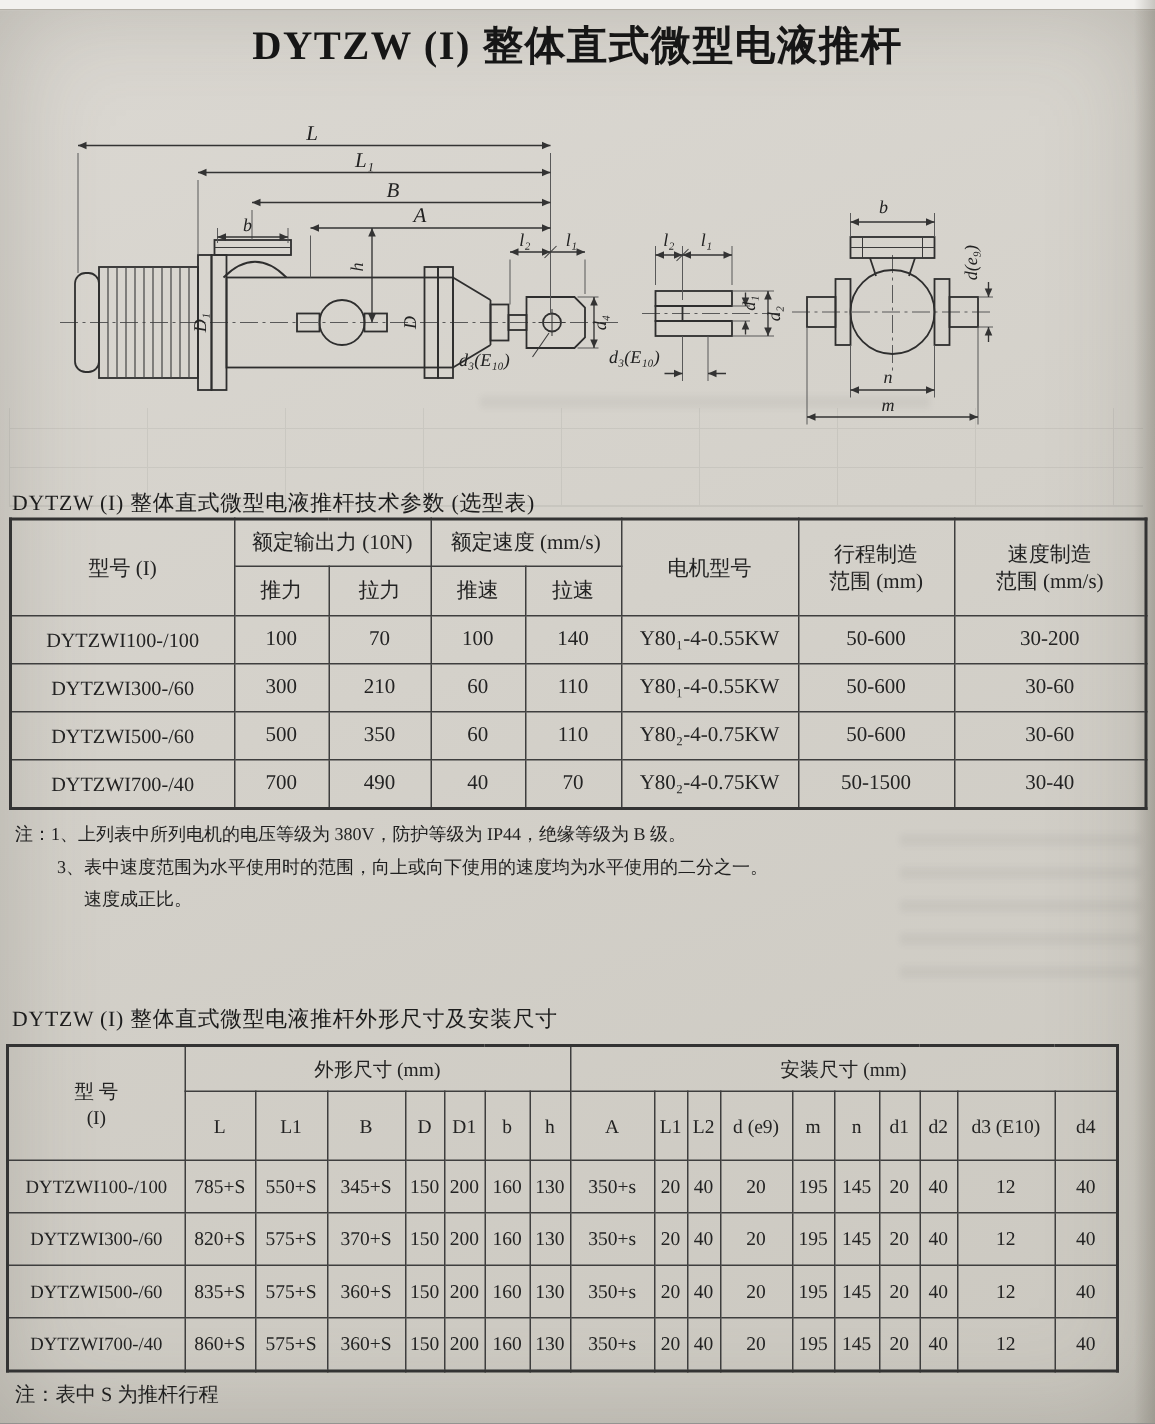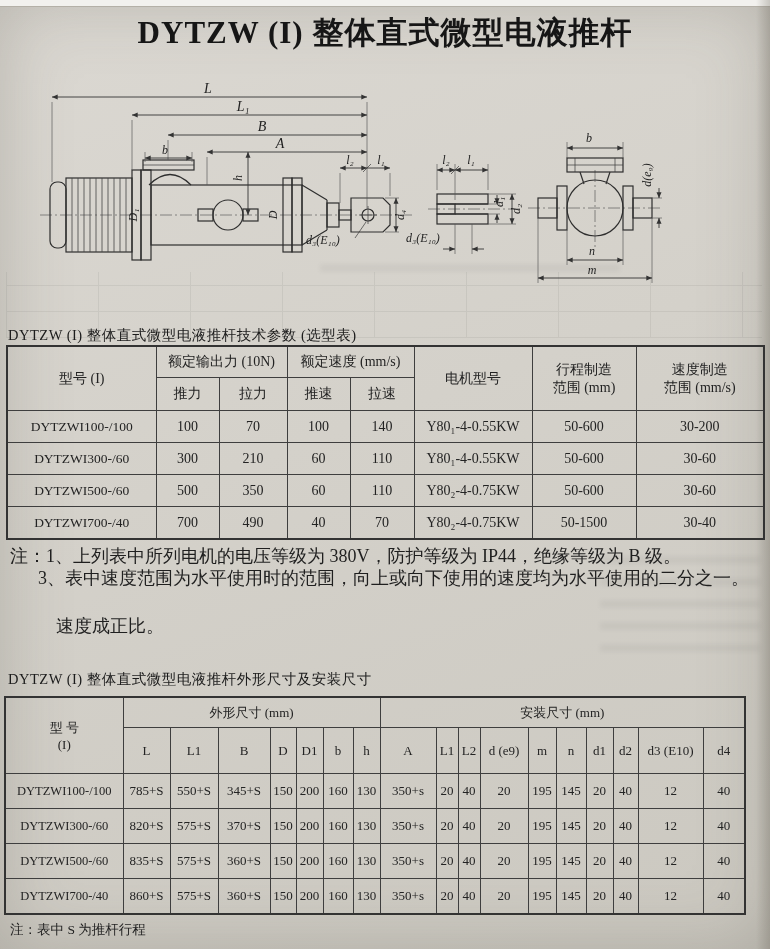--- a/index.html
+++ b/index.html
@@ -10,42 +10,42 @@
   .scan-top{position:absolute;top:0;left:0;right:0;height:6px;background:#f2f1ee;border-bottom:1px solid #b4b0a7;}
   .scan-right{position:absolute;top:0;right:0;width:14px;height:100%;
     background:linear-gradient(90deg,rgba(110,105,94,0),rgba(110,105,94,.32));}
   .ghost{position:absolute;opacity:.07;pointer-events:none;}
   .ghost.grid{background:
     repeating-linear-gradient(0deg,#333 0 1px,transparent 1px 26px),
     repeating-linear-gradient(90deg,#333 0 1px,transparent 1px 92px);}
   .ghost.blur{filter:blur(2px);opacity:.055;
     background:repeating-linear-gradient(0deg,#444 0 8px,transparent 8px 22px);}
   h1.title{position:absolute;top:12px;left:0;width:100%;margin:0;text-align:center;
-    font-size:31px;font-weight:bold;letter-spacing:1px;color:#161616;}
+    font-size:27px;font-weight:bold;letter-spacing:1px;color:#161616;}
   svg.drawing{position:absolute;top:78px;left:0;}
   .sec{position:absolute;font-size:14.5px;letter-spacing:.5px;color:#1c1c1c;}
   #sec1{top:316px;left:8px;margin-top:10px;}
   #sec2{top:670px;left:8px;}
   table{position:absolute;border-collapse:collapse;table-layout:fixed;}
   th,td{border:1px solid #3e3e3e;text-align:center;vertical-align:middle;
     padding:0;font-weight:normal;color:#232323;white-space:nowrap;overflow:hidden;}
   #t1{top:345px;left:6px;width:757px;font-size:14px;border:2px solid #333;}
   #t1 thead tr:nth-child(1) th{height:30px;}
   #t1 thead tr:nth-child(2) th{height:32px;}
   #t1 tbody td{height:31px;}
   #t2{top:696px;left:4px;width:740px;font-size:13px;border:2px solid #333;}
   #t2 thead tr:nth-child(1) th{height:29px;}
   #t2 thead tr:nth-child(2) th{height:45px;}
   #t2 tbody td{height:34px;}
   .c-model{font-size:13.5px;}
   .c-model2{font-size:12.5px;}
-  .notes{position:absolute;top:546px;left:10px;width:752px;font-size:18px;
+  .notes{position:absolute;top:546px;left:10px;width:752px;font-size:12px;
     line-height:21.5px;color:#1f1f1f;}
   .notes .n-ind{padding-left:28px;}
-  .notes .n-ind2{padding-left:46px;margin-top:27px;}
+  .notes .n-ind2{padding-left:46px;}
   .foot{position:absolute;top:921px;left:10px;font-size:13.5px;color:#1f1f1f;}
   
   .ol{fill:none;stroke:#2e2e2e;stroke-width:1.2;}
   .thin{fill:none;stroke:#3a3a3a;stroke-width:.7;}
   .fin{stroke:#444;stroke-width:.8;}
   .ext{stroke:#555;stroke-width:.65;fill:none;}
   .cl{stroke:#555;stroke-width:.65;fill:none;stroke-dasharray:12 3 2 3;}
   .dim{fill:none;stroke:#333;stroke-width:.9;marker-start:url(#arr);marker-end:url(#arr);}
   .dimE{fill:none;stroke:#333;stroke-width:.9;marker-end:url(#arr);}
   text.dlbl{font-family:"Liberation Serif","DejaVu Serif",serif;font-style:italic;

